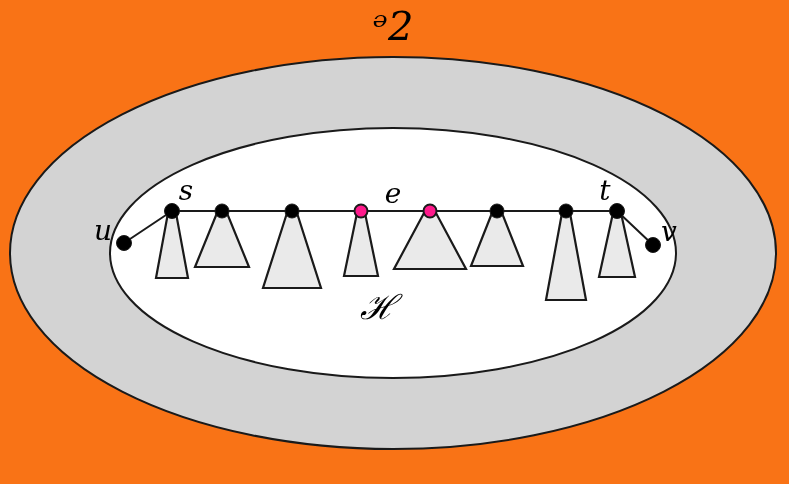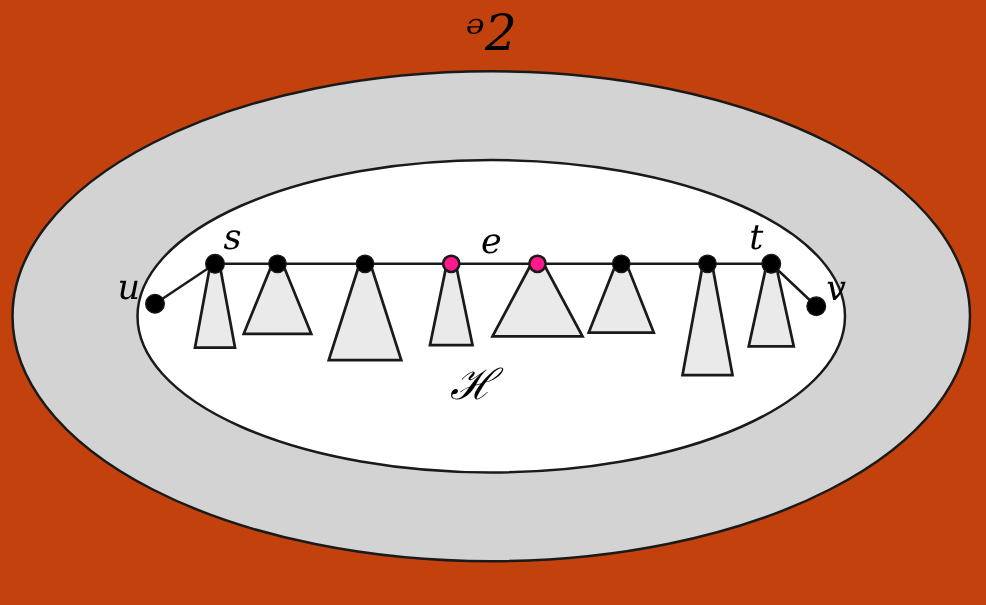--- a/index.html
+++ b/index.html
@@ -10,21 +10,21 @@
   body {
     width: 789px;
     height: 484px;
     overflow: hidden;
     font-family: "DejaVu Serif", serif;
   }
   #figure-root {
     position: relative;
     width: 789px;
     height: 484px;
-    background: #c2410c;
+    background: #f97316;
   }
   #diagram-svg {
     position: absolute;
     left: 0;
     top: 0;
     width: 789px;
     height: 484px;
     display: block;
   }
   .math-label {

